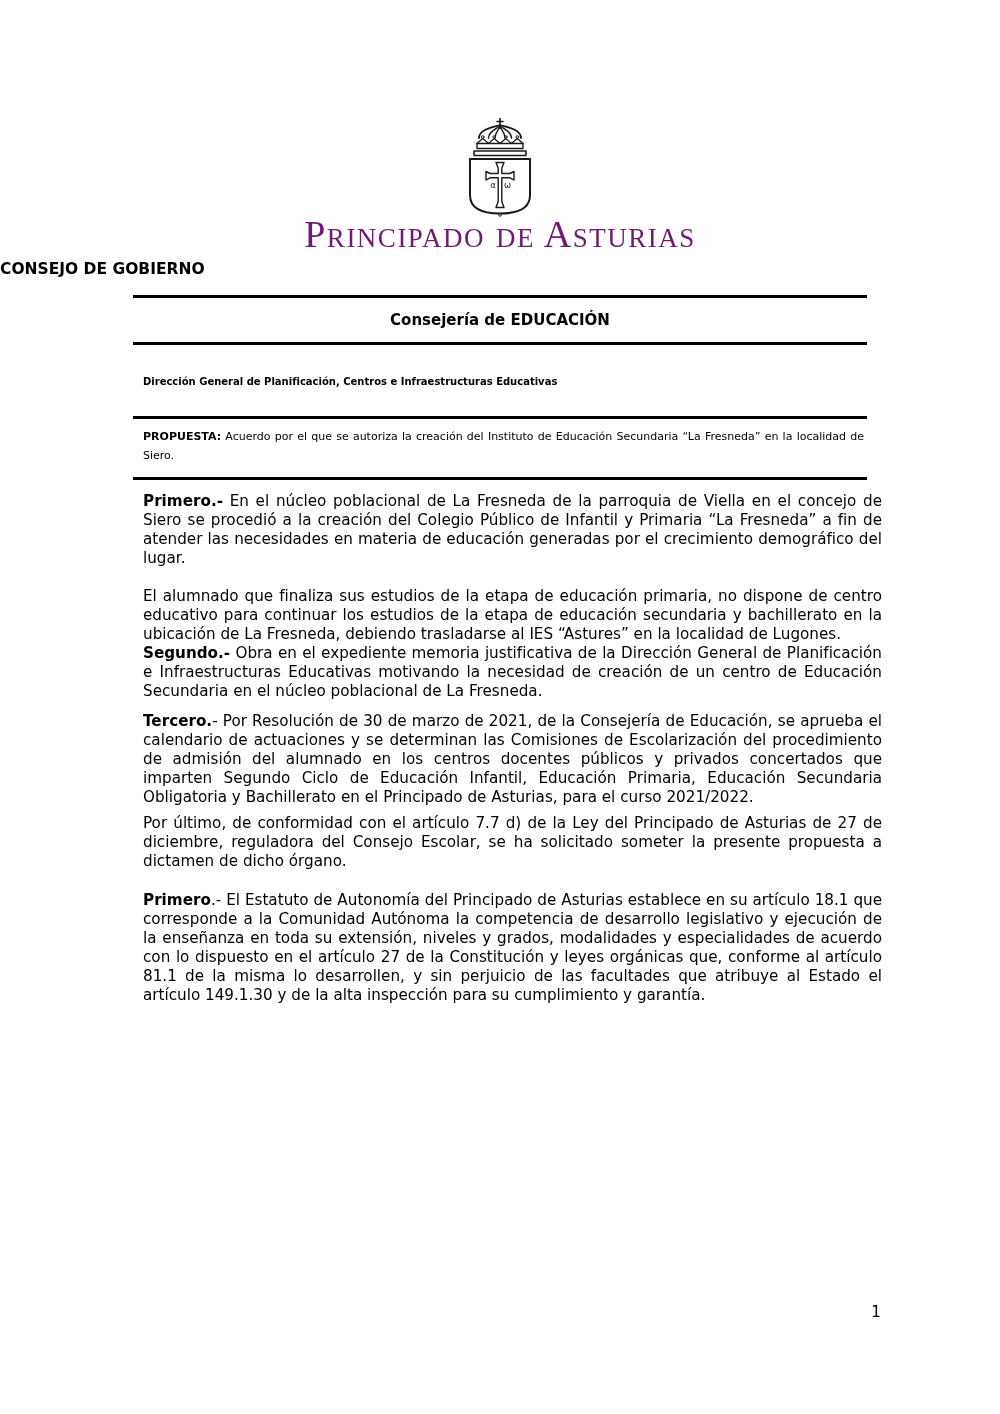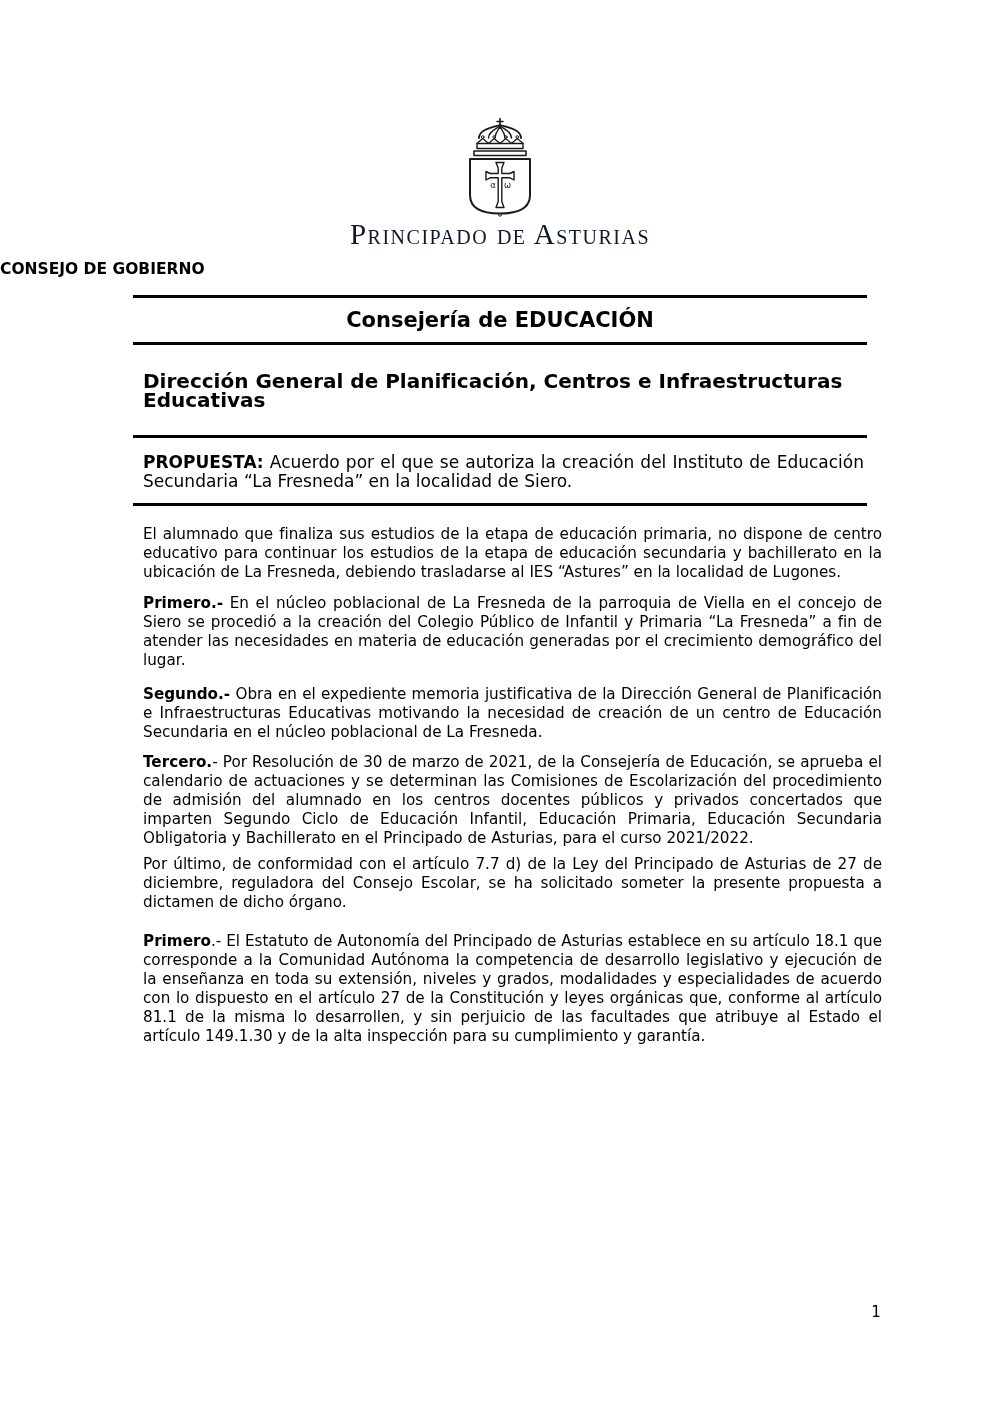--- a/index.html
+++ b/index.html
@@ -10,61 +10,61 @@
     color:#000; position:relative; overflow:hidden;
   }
   .page { position:relative; width:1000px; height:1414px; background:#fff; }
 
   .logo { padding-top:117px; text-align:center; }
   .logo svg { display:block; margin:0 auto; }
 
   .org-name {
     margin-top:2px; text-align:center;
     font-family:"Liberation Serif","DejaVu Serif",serif;
-    font-variant:small-caps; font-size:29px; line-height:30px;
-    letter-spacing:1.5px; color:#0f172a;
+    font-variant:small-caps; font-size:38px; line-height:30px;
+    letter-spacing:1.5px; color:#701a75;
   }
   .gov-body {
     margin-top:11px; 
     font-size:15.5px; line-height:19px; font-weight:bold;
   }
 
   .hr { height:3px; background:#000; margin-left:133px; width:734px; }
   .hr1 { margin-top:16px; }
   .hr2 { margin-top:12px; }
   .hr3 { margin-top:25px; }
   .hr4 { margin-top:12px; }
 
   .dept-heading {
     margin-top:13px; margin-left:133px; width:734px;
-    text-align:center; font-weight:bold; font-size:21px; line-height:19px;
+    text-align:center; font-weight:bold; font-size:15px; line-height:19px;
   }
   .direction {
     margin-top:27px; margin-left:143px; margin-right:118px;
-    font-weight:bold; font-size:20px; line-height:19px;
+    font-weight:bold; font-size:10px; line-height:19px;
   }
   .proposal {
-    margin-top:15px; margin-left:143px; width:721px;
-    font-size:17px; line-height:19px; text-align:justify;
+    margin-top:8px; margin-left:143px; width:721px;
+    font-size:11px; line-height:19px; text-align:justify;
   }
 
   .section-heading {
     text-align:center; font-weight:bold; font-size:15.5px; line-height:19px;
     margin-left:143px; margin-right:118px;
   }
   .sh-ant { margin-top:31px; }
   .sh-fund { margin-top:38px; }
 
   .para {
     margin-left:143px; margin-right:118px;
     font-size:15.2px; line-height:19px; text-align:justify;
   }
   .p1 { margin-top:12px; }
   .p2 { margin-top:19px; }
-  .p3 { margin-top:15px; }
+  .p3 { }
   .p4 { margin-top:11px; }
   .p5 { margin-top:66px; }
   .p6 { margin-top:7px; }
   .fp1 { margin-top:20px; }
 
   .b { font-weight:bold; }
 
   .page-number {
     position:absolute; top:1303px; right:119px;
     font-size:15.2px; line-height:19px;
@@ -121,23 +121,23 @@
 
   <div class="direction">Dirección General de Planificación, Centros e Infraestructuras Educativas</div>
 
   <div class="hr hr3"></div>
 
   <p class="proposal"><span class="b">PROPUESTA:</span> <span>Acuerdo por el que se autoriza la creación del Instituto de Educación Secundaria “La Fresneda” en la localidad de Siero.</span></p>
 
   <div class="hr hr4"></div>
 
 
+  <p class="para p1"><span class="b">Primero.-</span><span></span> <span>En el núcleo poblacional de La Fresneda de la parroquia de Viella en el concejo de Siero se procedió a la creación del Colegio Público de Infantil y Primaria “La Fresneda” a fin de atender las necesidades en materia de educación generadas por el crecimiento demográfico del lugar.</span></p>
+
   <p class="para p2"><span>El alumnado que finaliza sus estudios de la etapa de educación primaria, no dispone de centro educativo para continuar los estudios de la etapa de educación secundaria y bachillerato en la ubicación de La Fresneda, debiendo trasladarse al IES “Astures” en  la localidad de Lugones.</span></p>
-
-  <p class="para p1"><span class="b">Primero.-</span><span></span> <span>En el núcleo poblacional de La Fresneda de la parroquia de Viella en el concejo de Siero se procedió a la creación del Colegio Público de Infantil y Primaria “La Fresneda” a fin de atender las necesidades en materia de educación generadas por el crecimiento demográfico del lugar.</span></p>
 
   <p class="para p3"><span class="b">Segundo.-</span><span></span> <span>Obra en el expediente memoria justificativa de la Dirección General de Planificación e Infraestructuras Educativas motivando la necesidad de creación de un centro de Educación Secundaria en el núcleo poblacional de La Fresneda.</span></p>
 
   <p class="para p4"><span class="b">Tercero.</span><span>-</span> <span>Por Resolución de 30 de marzo de 2021, de la Consejería de Educación, se aprueba el calendario de actuaciones y se determinan las Comisiones de Escolarización del procedimiento de admisión del alumnado en los centros docentes públicos y privados concertados que imparten Segundo Ciclo de Educación Infantil, Educación Primaria, Educación Secundaria Obligatoria y Bachillerato en el Principado de Asturias, para el curso 2021/2022.</span></p>
 
 
   <p class="para p6"><span>Por último, de conformidad con el artículo 7.7 d) de la Ley del Principado de Asturias de 27 de diciembre, reguladora del Consejo Escolar, se ha solicitado someter la presente propuesta a dictamen de dicho órgano.</span></p>
 
 
   <p class="para fp1"><span class="b">Primero</span><span>.-</span> <span>El Estatuto de Autonomía del Principado de Asturias establece en su artículo 18.1 que corresponde a la Comunidad Autónoma la competencia de desarrollo legislativo y ejecución de la enseñanza en toda su extensión, niveles y grados, modalidades y especialidades de acuerdo con lo dispuesto en el artículo 27 de la Constitución y leyes orgánicas que, conforme al artículo 81.1 de la misma lo desarrollen, y sin perjuicio de las facultades que atribuye al Estado el artículo 149.1.30 y de la alta inspección para su cumplimiento y garantía.</span></p>

